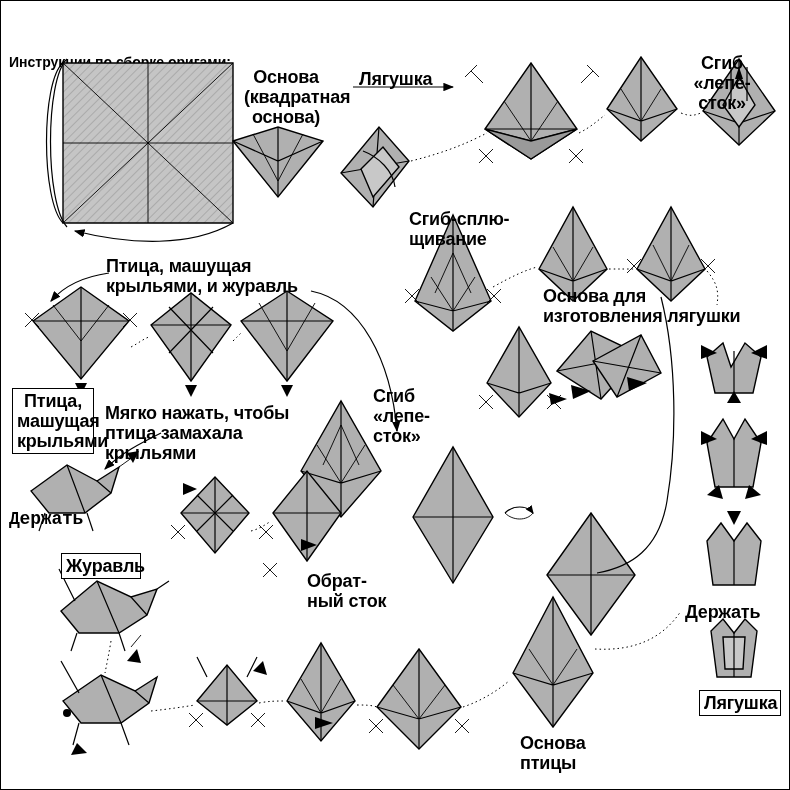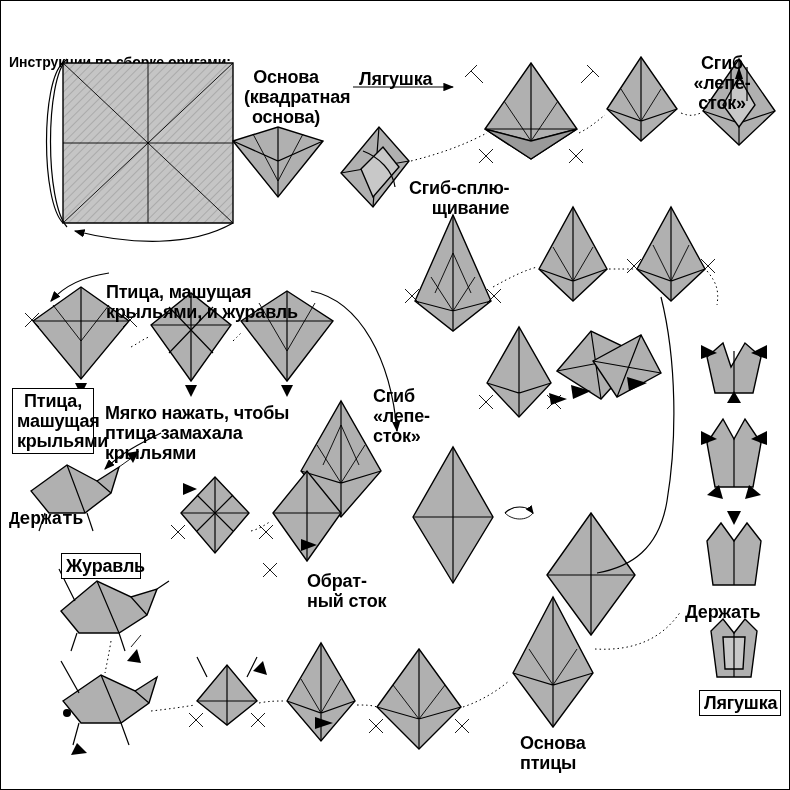--- a/index.html
+++ b/index.html
@@ -330,26 +330,28 @@
   <div class="lbl center" style="left:243px; top:66px; width:84px;">Основа
 (квадратная
 основа)</div>
 
   <div class="lbl" style="left:358px; top:68px;">Лягушка</div>
 
   <div class="lbl center" style="left:690px; top:52px; width:62px;">Сгиб
 «лепе-
 сток»</div>
 
-  <div class="lbl" style="left:408px; top:177px;text-align:right;">Сгиб-сплю-
+  <div class="lbl" style="left:408px; top:208px;">Сгиб-сплю-
 щивание</div>
 
-  <div class="lbl" style="left:105px; top:255px;margin-top:26px;">Птица, машущая
+  <div class="lbl" style="left:105px; top:255px;">Птица, машущая
 крыльями, и журавль</div>
 
+  <div class="lbl" style="left:542px; top:285px;">Основа для
+изготовления лягушки</div>
 
   <div class="lbl boxed center" style="left:11px; top:387px; width:72px;">Птица,
 машущая
 крыльями</div>
 
   <div class="lbl" style="left:104px; top:402px;">Мягко нажать, чтобы
 птица замахала
 крыльями</div>
 
   <div class="lbl" style="left:372px; top:385px;">Сгиб

